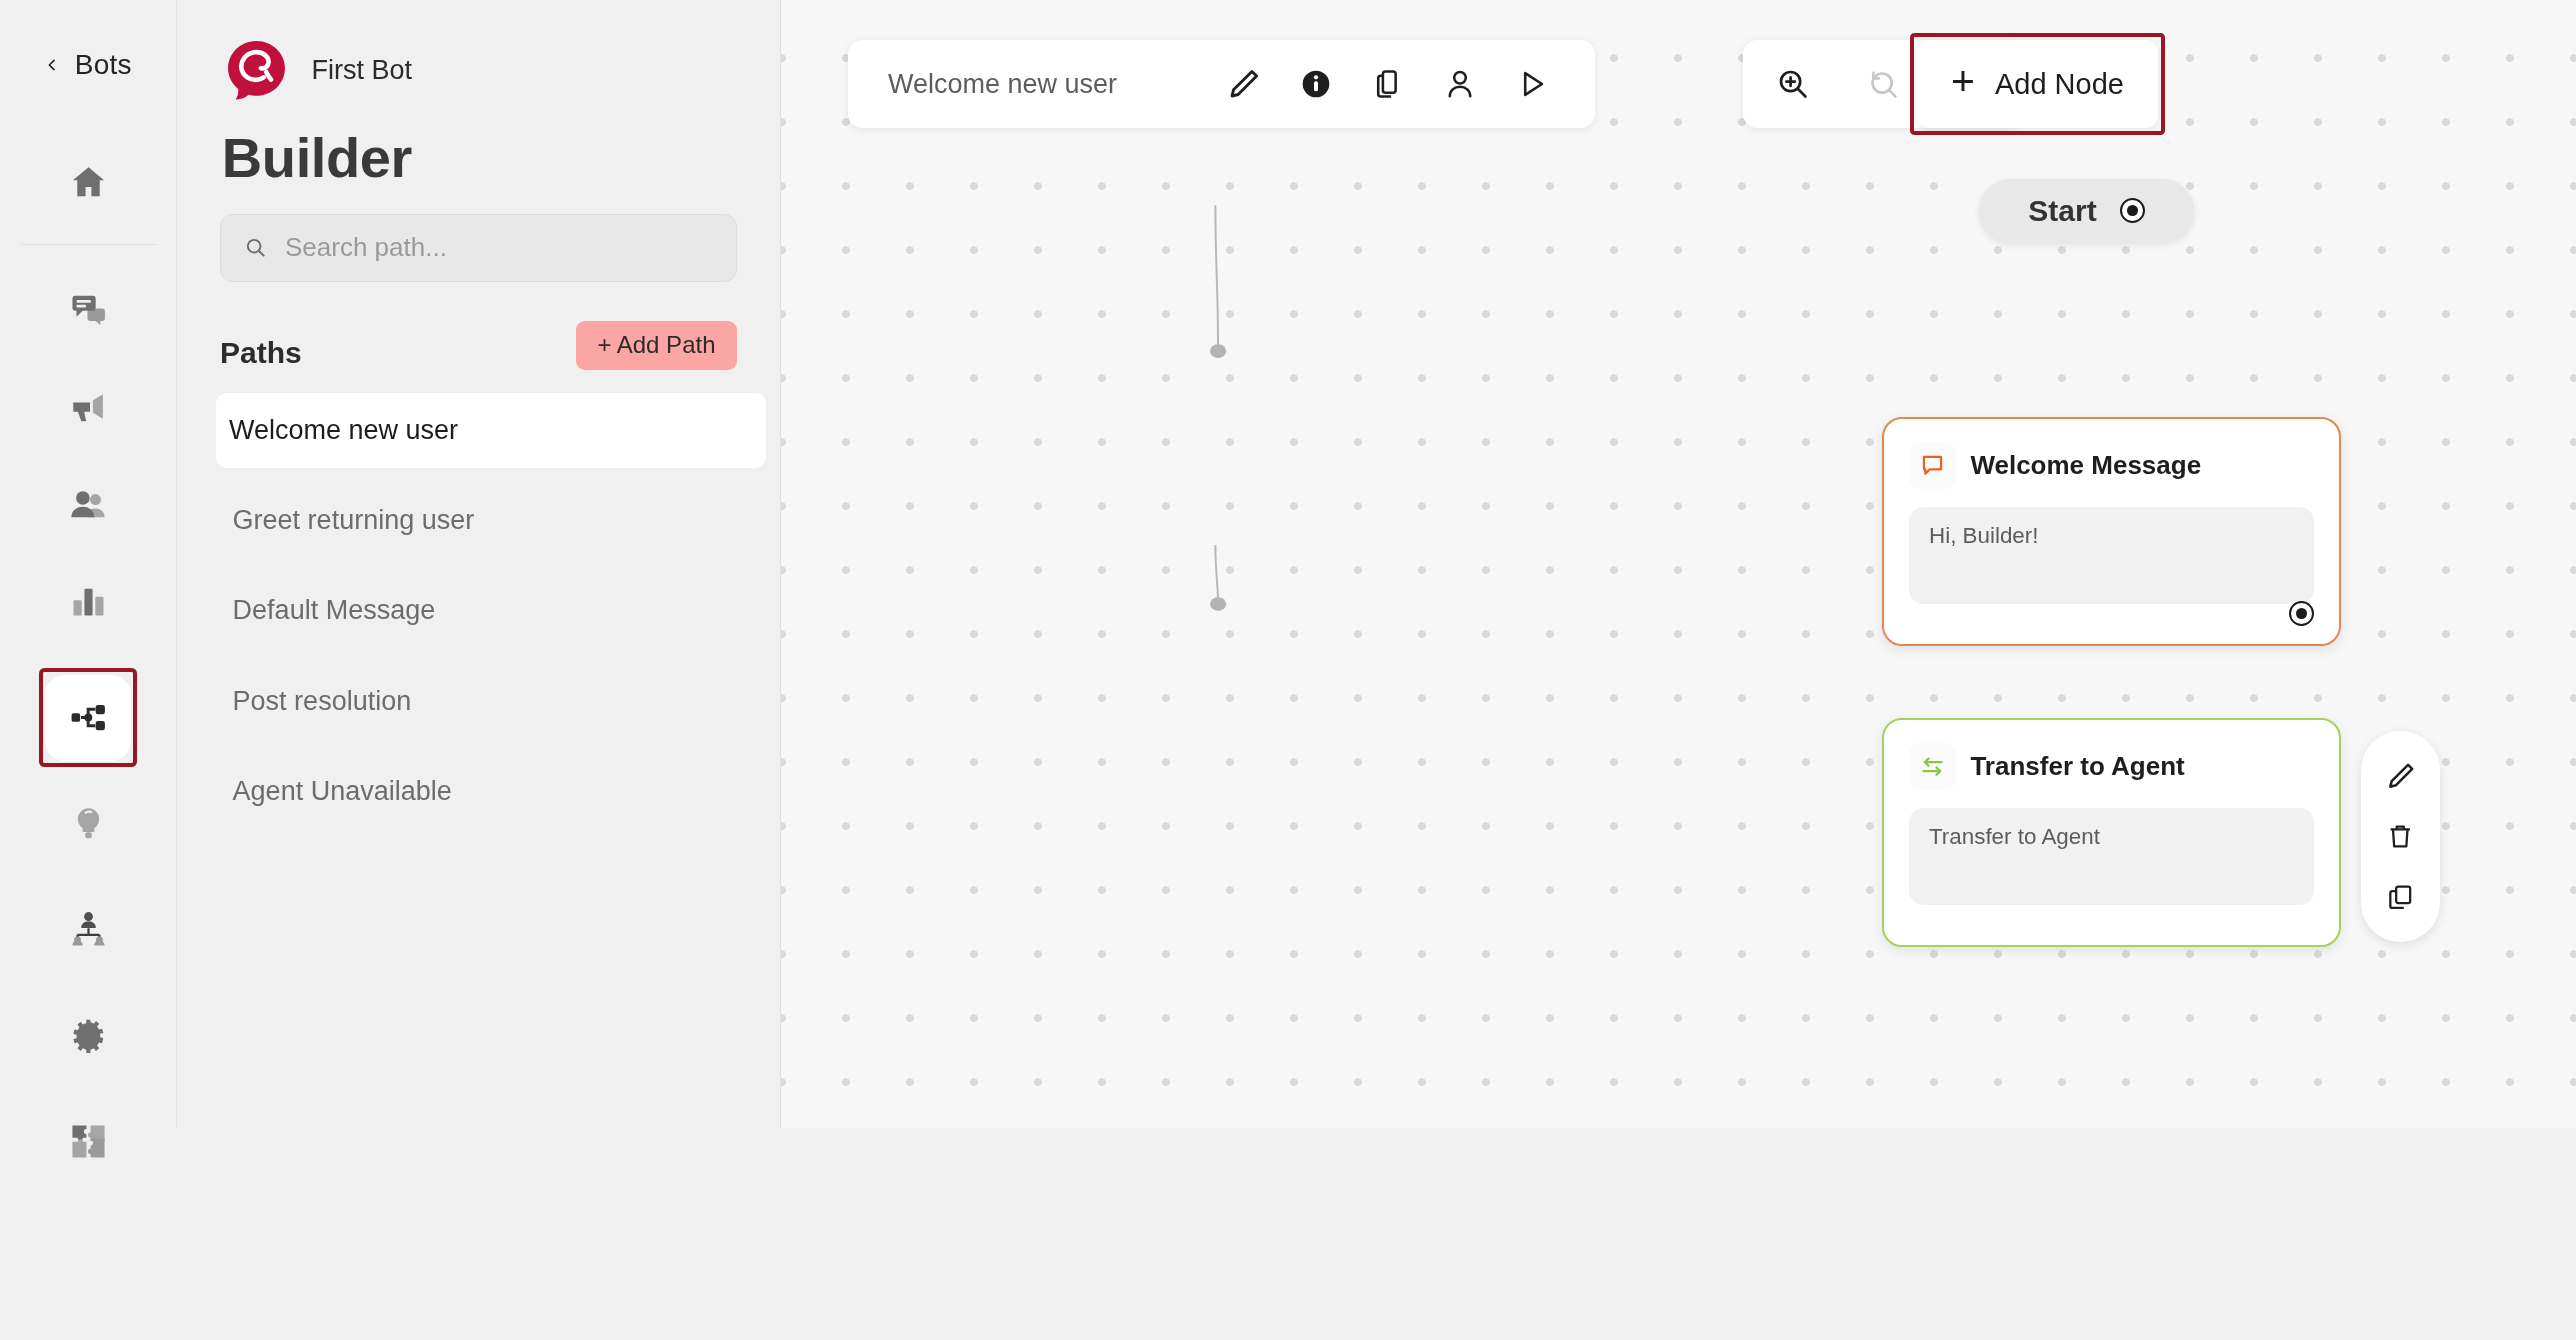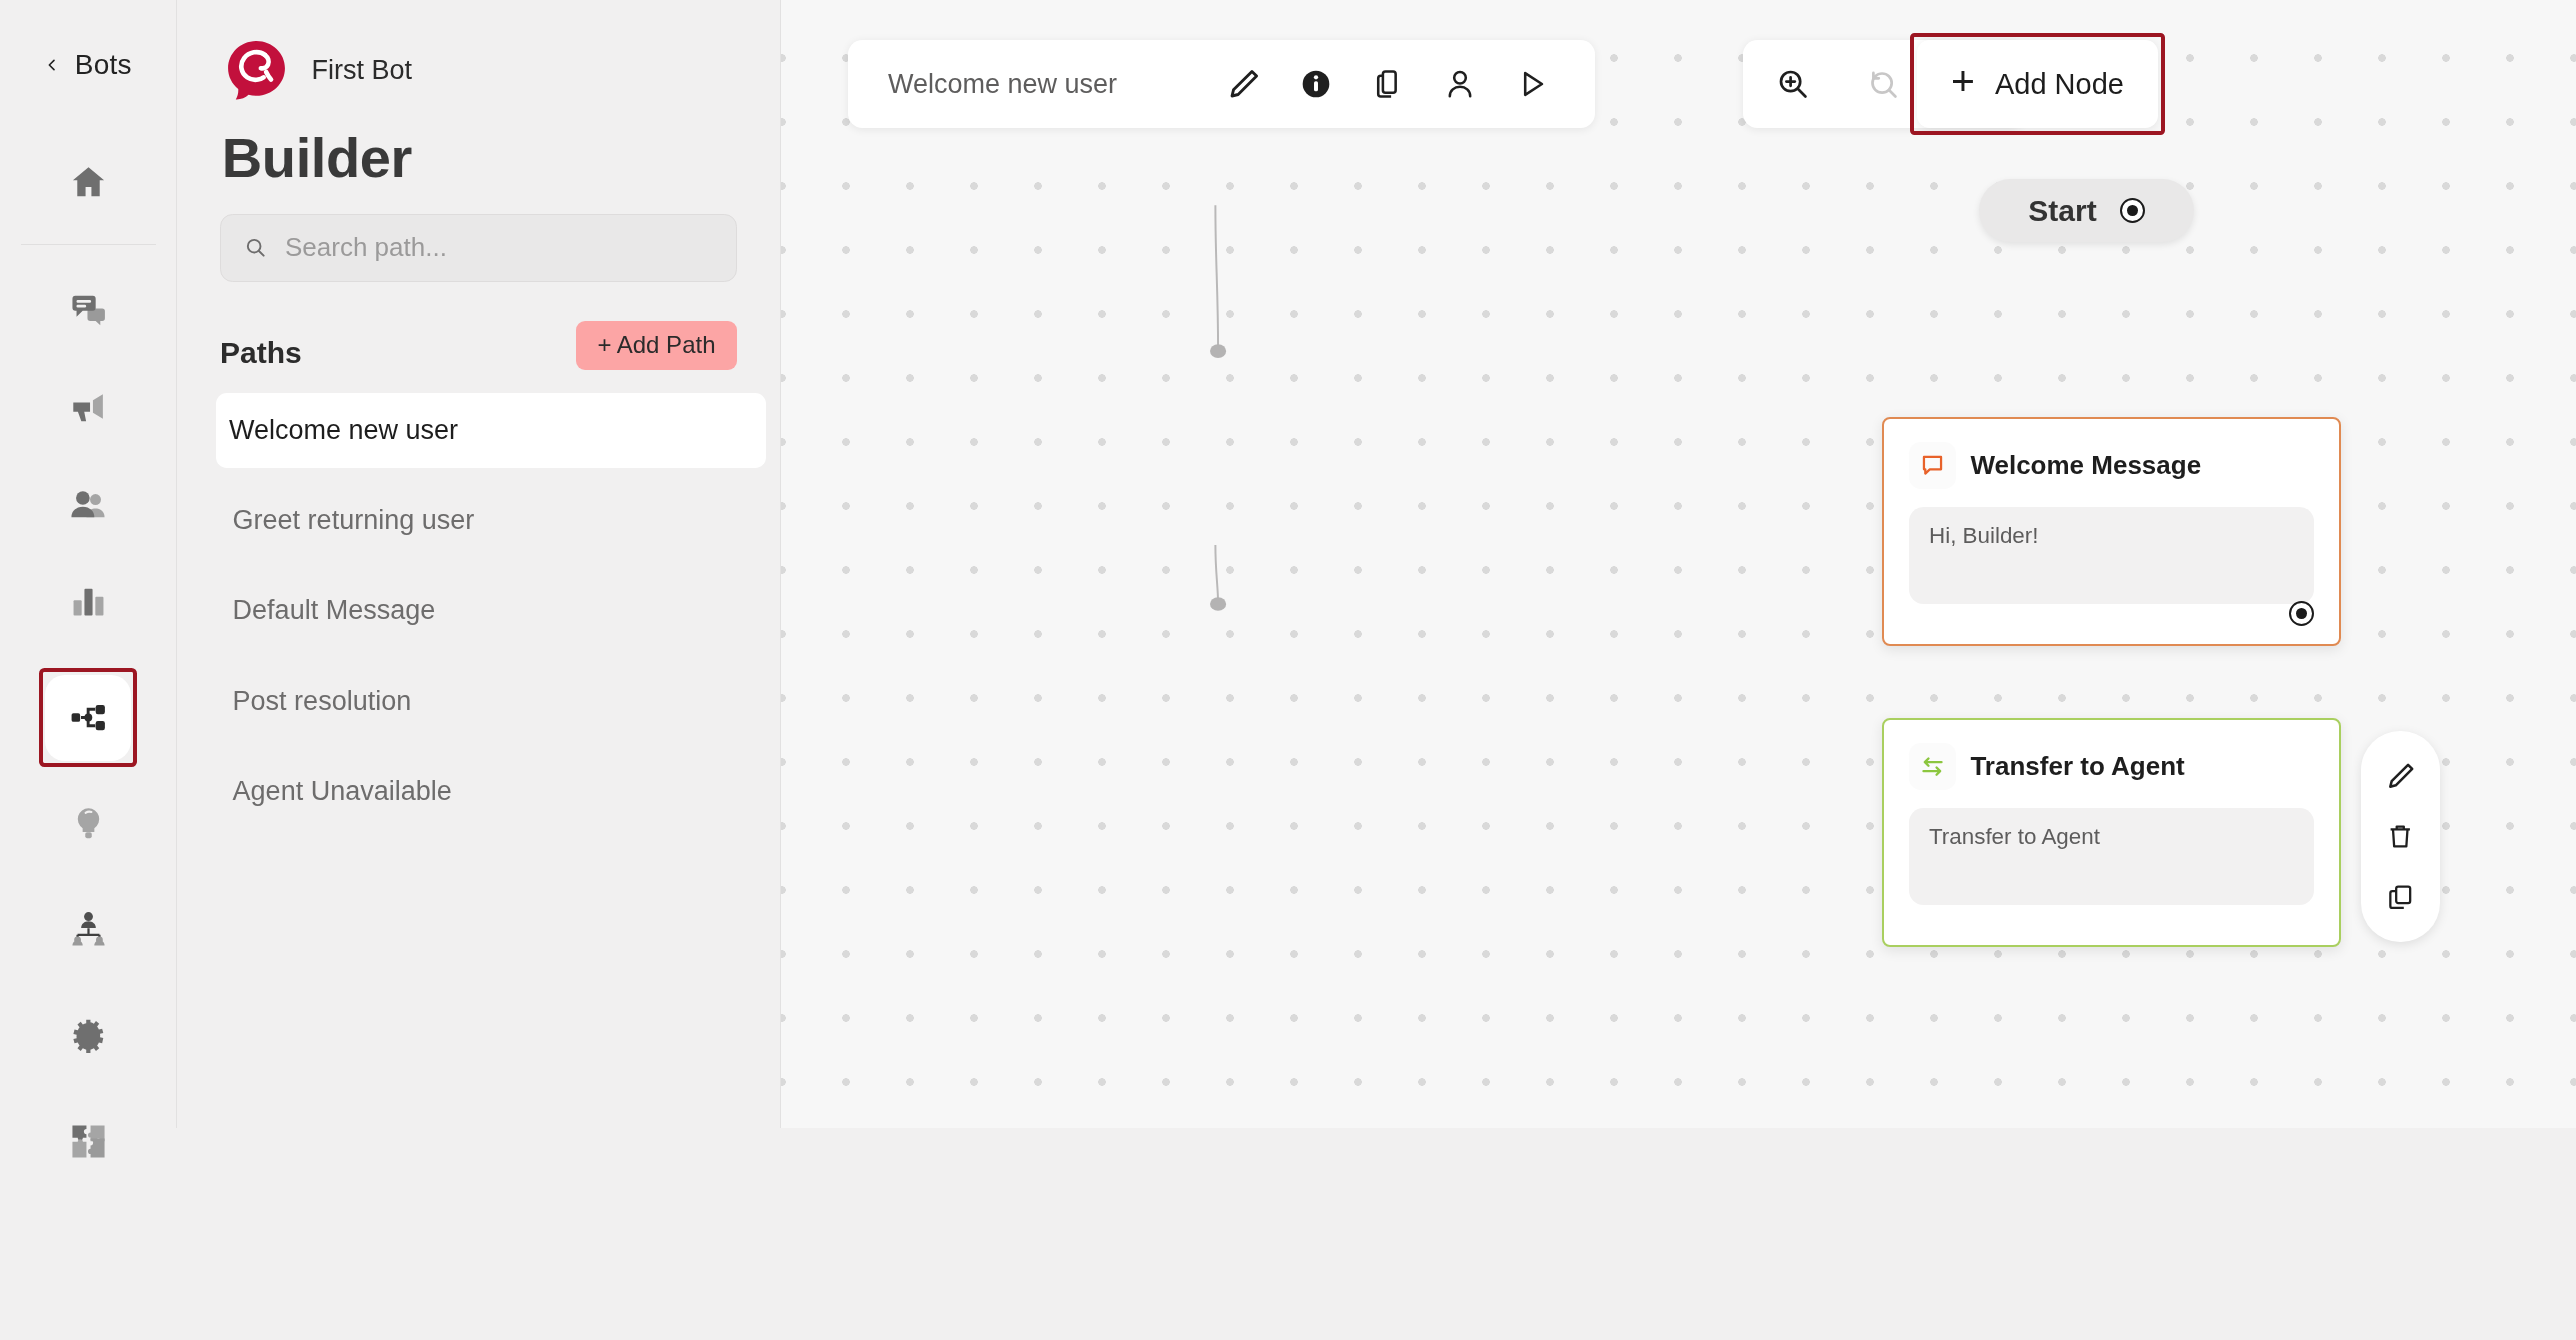--- a/index.html
+++ b/index.html
@@ -148,21 +148,21 @@
 
   .handle {
     width: 25px; height: 25px; border-radius: 50%;
     border: 2.7px solid #1b1b1b; background: #fff;
     display: flex; align-items: center; justify-content: center;
     flex: 0 0 25px; cursor: pointer;
   }
   .handle i { width: 10.8px; height: 10.8px; border-radius: 50%; background: #1b1b1b; display:block; }
 
   .node {
-    position: absolute; background: #ffffff; border-radius: 8px;
+    position: absolute; background: #ffffff; border-radius: 20px;
     box-shadow: 0 3.6px 12.6px rgba(0,0,0,.09);
     padding: 23px 25px 20px 25px;
   }
   .node-a { left: 1101px; top: 417px; width: 459px; height: 229px; border: 2.7px solid #e08a52; }
   .node-b { left: 1101px; top: 718px; width: 459px; height: 229px; border: 2.7px solid #a9cf5f; }
 
   .node-head { display: flex; align-items: center; gap: 14.4px; }
   .node-badge {
     width: 47px; height: 47px; border-radius: 11.7px; background: #fbfbfb;
     display: flex; align-items: center; justify-content: center; flex: 0 0 47px;

